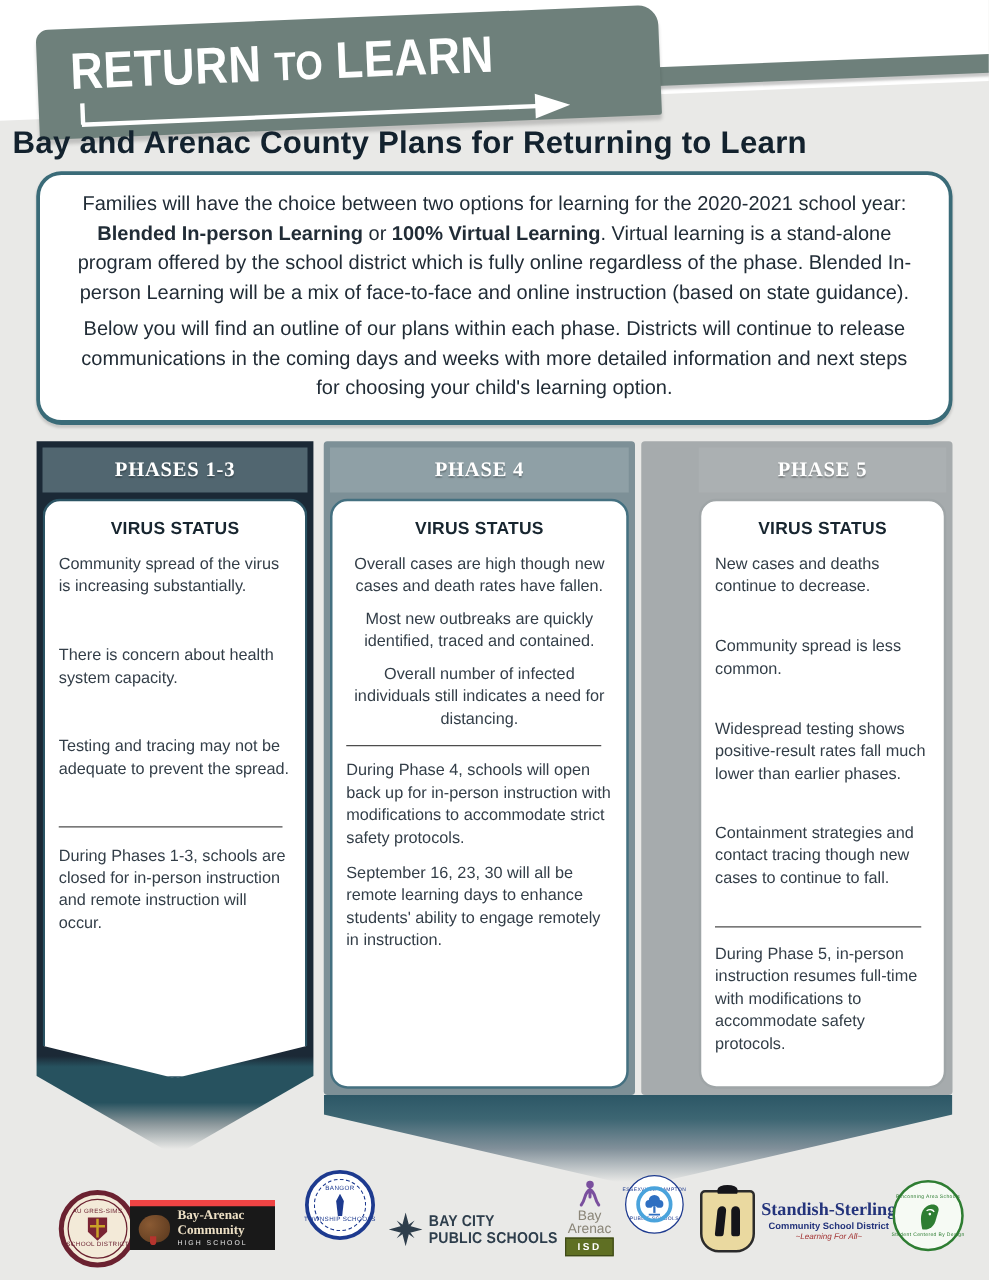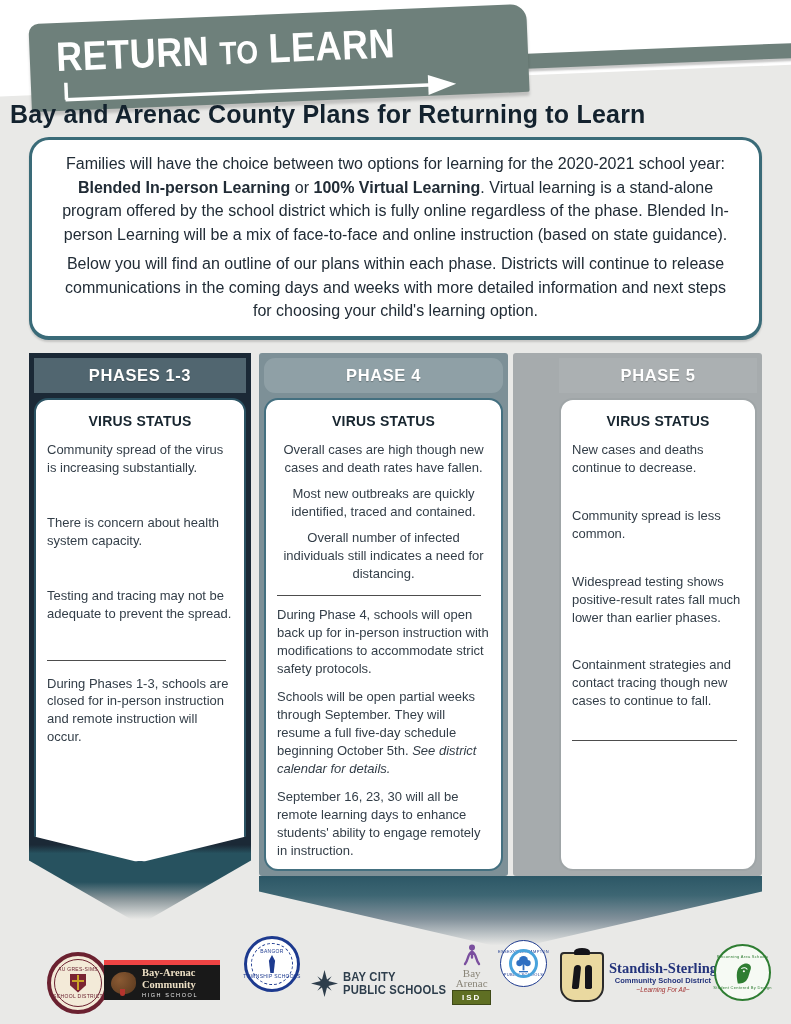--- a/index.html
+++ b/index.html
@@ -24,21 +24,21 @@
   
   .phases-row{display:flex;gap:8px;margin:13px 29px 0;align-items:flex-start;}
   .phase-wrap{display:flex;flex-direction:column;}
   .col-0{width:222px;}
   .right-group{flex:1;display:flex;flex-direction:column;}
   .right-cols{display:flex;gap:5px;}
   .right-cols .phase-wrap{flex:1;}
   .frame{box-sizing:border-box;display:flex;flex-direction:column;padding:5px;}
   .f0{height:572px;padding-bottom:62px;clip-path:polygon(0 0,100% 0,100% calc(100% - 64px),50% 100%,0 calc(100% - 64px));}
   .f1,.f2{height:523px;border-radius:3px;}
-  .phase-header{flex:0 0 auto;text-align:center;color:#fff;font-size:16.5px;font-weight:800;letter-spacing:.6px;padding:8px 0;margin-bottom:5px;text-shadow:0 1px 1px rgba(0,0,0,.25);}
+  .phase-header{flex:0 0 auto;text-align:center;color:#fff;font-size:16.5px;font-weight:800;letter-spacing:.6px;padding:8px 0;margin-bottom:5px;text-shadow:0 1px 1px rgba(0,0,0,.25);font-family:Liberation Serif, serif;}
   .card{flex:1;background:#fff;border:2px solid;border-radius:14px;padding:8px 11px 10px;overflow:hidden;box-sizing:border-box;color:#333e48;font-size:13px;line-height:1.38;}
   .f0 .card{border-radius:14px 14px 0 0;clip-path:polygon(0 0,100% 0,100% calc(100% - 26px),50% 100%,0 calc(100% - 26px));padding-bottom:34px;}
   .virus-status{text-align:center;font-weight:800;font-size:14px;color:#17252f;margin:4px 0 10px;letter-spacing:.2px;}
   .card p{margin:0;}
   .divider{border-top:1.5px solid #4d4d4d;width:96%;}
   .col-0 .status-item{margin-bottom:37px;}
   .col-0 .divider{margin:6px 0 14px;}
   .col-1 .status-item{margin-bottom:8px;text-align:center;}
   .col-1 .divider{margin:13px 0 10px;}
   .col-1 .plan-item{margin-bottom:10px;}
@@ -69,21 +69,21 @@
   .plate{width:116px;height:40px;background:#191919;border-top:5px solid #ef4444;display:flex;align-items:center;gap:6px;padding:0 7px;box-sizing:border-box;}
   .dog{position:relative;width:25px;height:22px;background:radial-gradient(circle at 35% 35%,#8a5a33,#58371d);border-radius:55% 45% 50% 50%;flex:0 0 auto;}
   .dog:after{content:"";position:absolute;left:9px;bottom:-2px;width:5px;height:7px;background:#b5342e;border-radius:0 0 3px 3px;}
   .plate-name{color:#ecdfc4;font-family:"Liberation Serif",serif;font-weight:700;font-size:10.5px;line-height:1.05;}
   .plate-sub{color:#e6e6e6;font-size:5.5px;letter-spacing:1.6px;margin-top:2px;}
   .bangor{width:56px;height:56px;border:3px solid #1d3a8f;color:#1d3a8f;}
   .bangor .ring{inset:4px;border:1px dashed #1d3a8f;}
   .flame{width:14px;height:18px;background:#1d3a8f;clip-path:polygon(50% 0,72% 32%,62% 100%,38% 100%,28% 32%);margin:1px 0;}
   .bc-text{font-weight:800;font-size:12.5px;color:#2e3e4c;line-height:1.04;letter-spacing:.2px;transform:scaleX(.9);transform-origin:left;white-space:nowrap;}
   .isd{flex-direction:column;display:flex;align-items:center;}
-  .isd-words{font-family:Liberation Serif, serif;color:#8a8578;font-size:11px;line-height:.95;text-align:center;margin-top:-4px;}
+  .isd-words{font-family:Liberation Sans, sans-serif;color:#8a8578;font-size:11px;line-height:.95;text-align:center;margin-top:-4px;}
   .isd-box{background:#5f6f23;color:#fff;font-size:8px;font-weight:700;padding:2px 9px;border:1px solid #3f4a18;letter-spacing:2px;margin-top:1px;}
   .essex{width:47px;height:47px;border:1.5px solid #1d3a8f;color:#1d3a8f;}
   .essex .ring{inset:8px;border:3px solid #4aa3dc;}
   .crest{position:relative;width:44px;height:50px;background:#ead9a0;border:2px solid #2b2b2b;border-radius:4px 4px 15px 15px;display:flex;align-items:center;justify-content:center;gap:5px;box-sizing:border-box;}
   .bird{position:absolute;top:-6px;left:50%;transform:translateX(-50%);width:16px;height:7px;background:#15151a;border-radius:50% 50% 10% 10%;}
   .panther{width:7px;height:24px;background:#15151a;border-radius:4px 4px 2px 2px;}
   .panther.skew{transform:skewX(-6deg);}
   .ss-text{display:flex;flex-direction:column;align-items:center;line-height:1;}
   .ss-name{font-family:"Liberation Serif",serif;font-weight:700;color:#23337b;font-size:14.5px;}
   .ss-sub{font-size:7.5px;font-weight:700;color:#23337b;margin-top:2px;}
@@ -121,43 +121,43 @@
           <p class="status-item"><span>Testing and tracing may not be adequate to prevent the spread.</span></p>
           <div class="divider"></div>
           <p class="plan-item"><span>During Phases 1-3, schools are closed for in-person instruction and remote instruction will occur.</span></p>
         </div>
       </div>
     </div>
   <div class="right-group">
     <div class="right-cols">
       <div class="phase-wrap col-1" id="phase-slot-1">
           <div class="frame f1" style="background: rgb(125, 144, 151);">
-            <div class="phase-header" style="background: rgb(143, 160, 166); border-radius: 11px;">PHASE 4</div>
+            <div class="phase-header" style="background: rgb(143, 160, 166);">PHASE 4</div>
             <div class="card" style="border-color: rgb(68, 112, 128);">
               <div class="virus-status">VIRUS STATUS</div>
               <p class="status-item"><span>Overall cases are high though new cases and death rates have fallen.</span></p>
               <p class="status-item"><span>Most new outbreaks are quickly identified, traced and contained.</span></p>
               <p class="status-item"><span>Overall number of infected individuals still indicates a need for distancing.</span></p>
               <div class="divider"></div>
               <p class="plan-item"><span>During Phase 4, schools will open back up for in-person instruction with modifications to accommodate strict safety protocols.</span></p>
-              <p class="plan-item"><span>Schools will be open partial weeks through September. They will resume a full five-day schedule beginning October 5th. </span><span class="it">See district calendar for details.</span></p>
               <p class="plan-item"><span>September 16, 23, 30 will all be remote learning days to enhance students' ability to engage remotely in instruction.</span></p>
             </div>
           </div>
         </div>
       <div class="phase-wrap col-2" id="phase-slot-2">
           <div class="frame f2" style="background: rgb(166, 171, 173); padding-left: 46px;">
             <div class="phase-header" style="background: rgb(171, 176, 178);">PHASE 5</div>
             <div class="card" style="border-color: rgb(159, 165, 167);">
               <div class="virus-status">VIRUS STATUS</div>
               <p class="status-item"><span>New cases and deaths continue to decrease.</span></p>
               <p class="status-item"><span>Community spread is less common.</span></p>
               <p class="status-item"><span>Widespread testing shows positive-result rates fall much lower than earlier phases.</span></p>
               <p class="status-item"><span>Containment strategies and contact tracing though new cases to continue to fall.</span></p>
               <div class="divider"></div>
+              <p class="plan-item"><span>During Phase 5, in-person instruction resumes full-time with modifications to accommodate safety protocols.</span></p>
             </div>
           </div>
         </div>
     </div>
     <div class="right-ribbon"></div>
   </div>
 </div>
 
 <div class="footer" id="footer">
     <div class="logo lg-augres">

